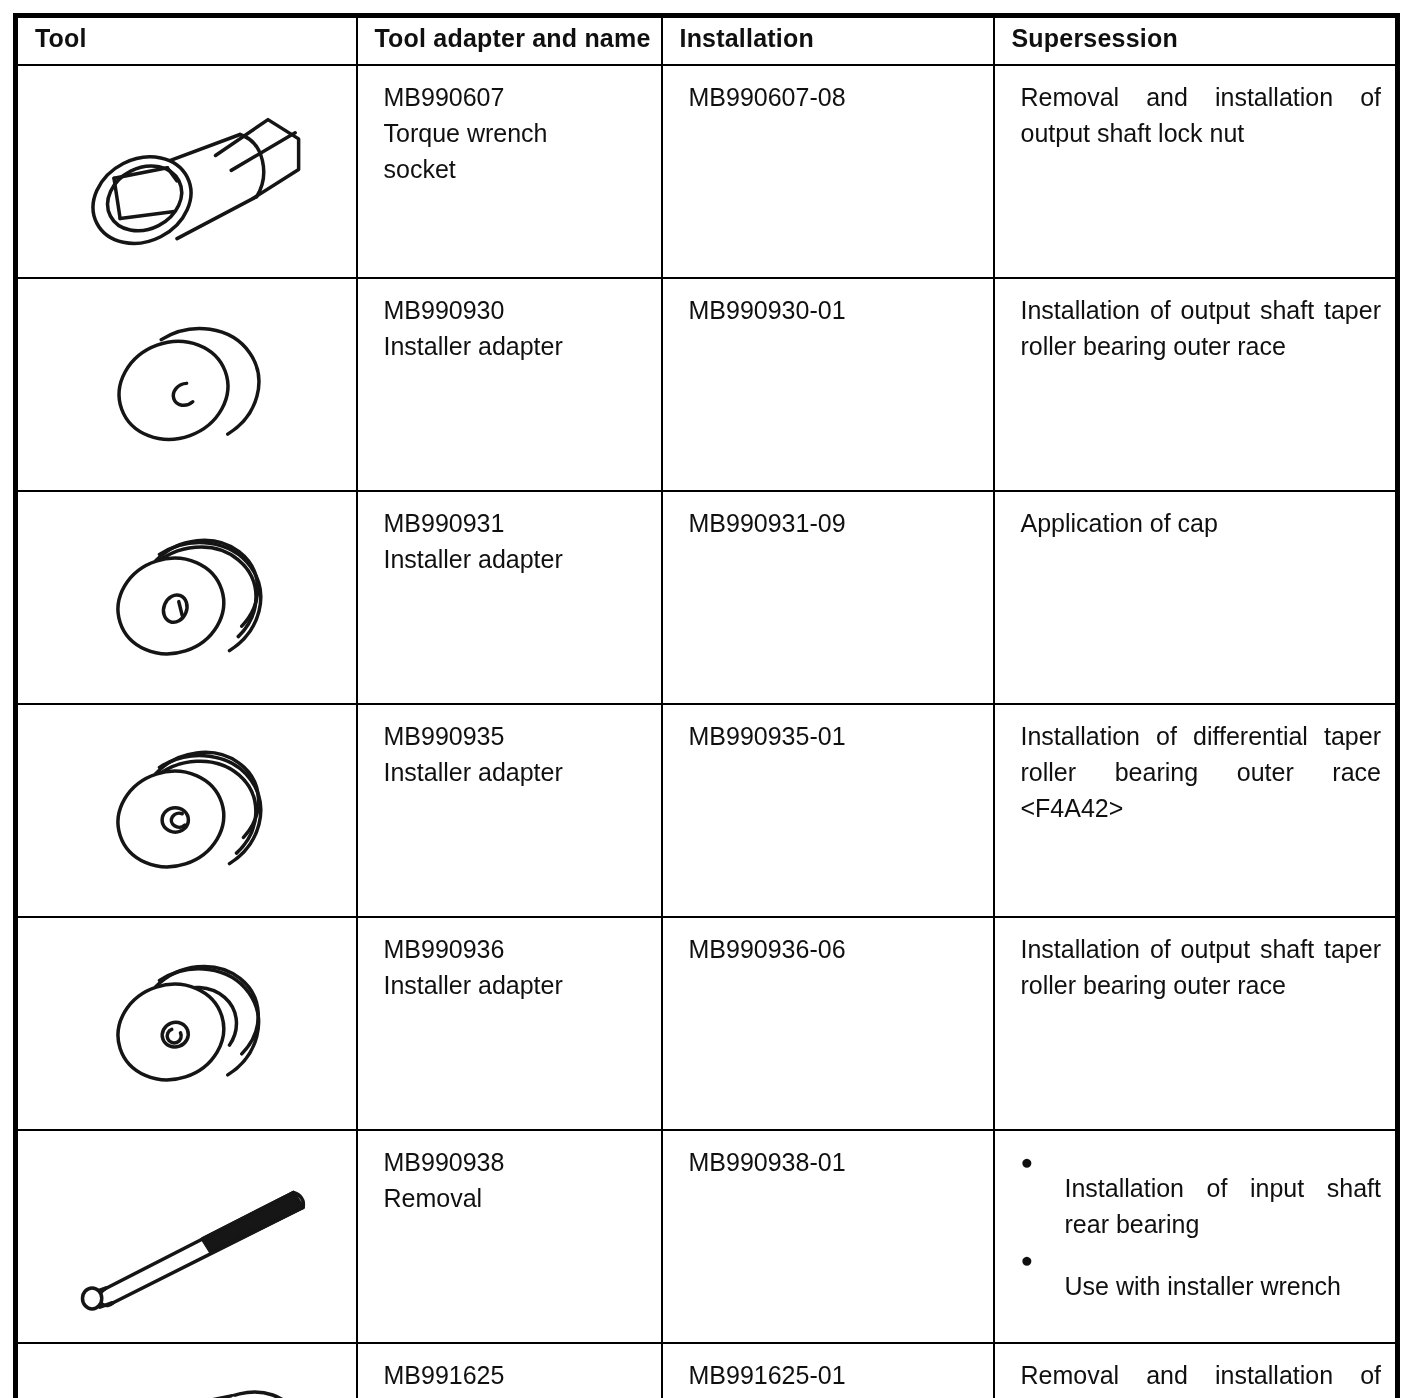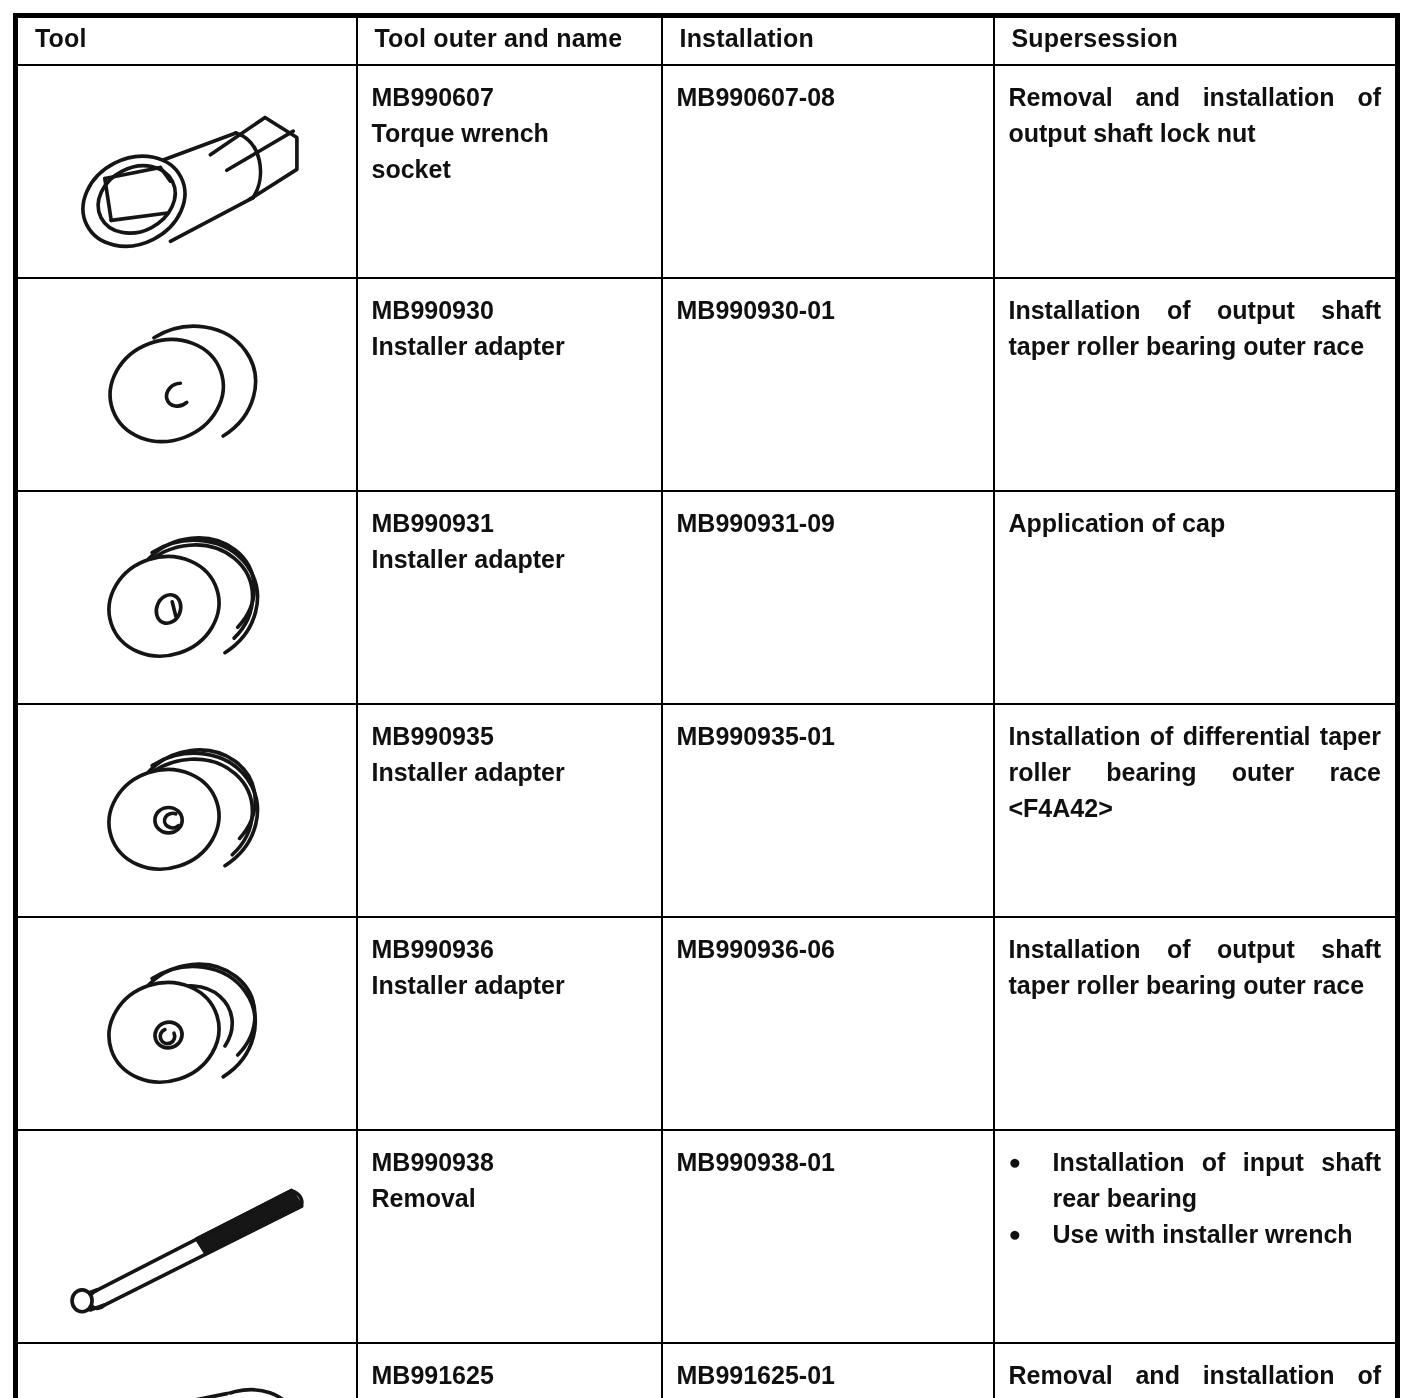--- a/index.html
+++ b/index.html
@@ -26,35 +26,35 @@
     text-align: left;
     vertical-align: middle;
     font-size: 25px;
     font-weight: bold;
     padding: 2px 10px 6px 17px;
     letter-spacing: 0.2px;
   }
   table.tools td {
     vertical-align: top;
     font-size: 25px;
-    font-weight: bold;
+    font-weight: normal;
     line-height: 36px;
-    padding: 13px 14px 10px 14px;
+    padding: 13px 14px 10px 26px;
   }
   tbody tr { height: 190px; }
 
   td.tool-cell { padding: 0; }
   td.tool-cell svg { display: block; width: 100%; height: 188px; }
 
   .name { white-space: pre-line; }
   .app  { text-align: justify; }
 
   .bullet-row { display: flex; align-items: flex-start; }
   .bullet-glyph { flex: 0 0 44px; font-size: 21px; line-height: 36px; }
-  .bullet-text { flex: 1; text-align: justify; }
+  .bullet-text { flex: 1; text-align: justify; margin-top: 26px; }
 
   
   .art {
     stroke: #151515;
     stroke-width: 4;
     fill: none;
     stroke-linecap: round;
     stroke-linejoin: round;
   }
   .wfill { fill: #ffffff; }
@@ -66,21 +66,21 @@
 <table class="tools">
   <colgroup>
     <col style="width:341px">
         <col style="width:305px">
         <col style="width:332px">
         <col style="width:404px">
   </colgroup>
   <thead>
     <tr>
       <th>Tool</th>
-      <th>Tool outer and name</th>
+      <th>Tool adapter and name</th>
       <th>Installation</th>
       <th>Supersession</th>
     </tr>
   </thead>
   <tbody>
 
     <tr>
       <td class="tool-cell">
         <svg viewBox="0 0 340 190" preserveAspectRatio="xMidYMid meet">
           <g class="art">

